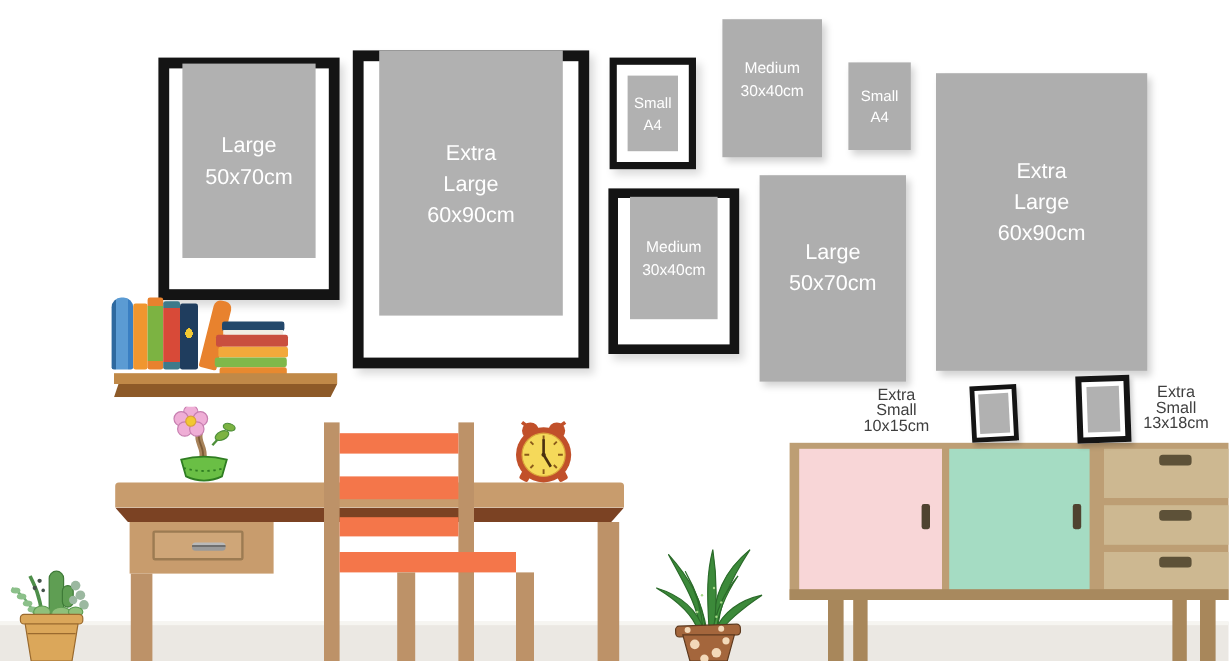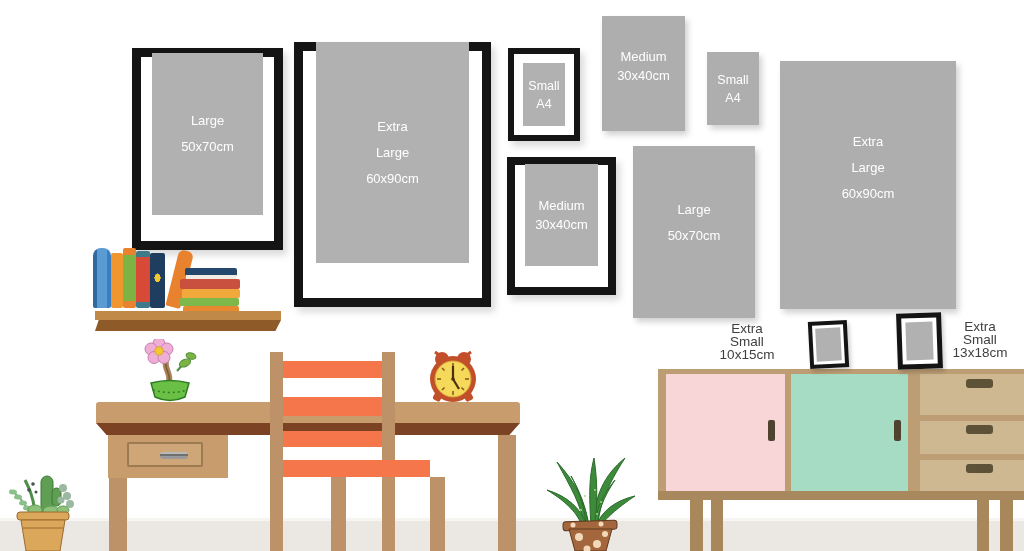--- a/index.html
+++ b/index.html
@@ -8,21 +8,21 @@
   .abs{position:absolute;}
   
   .floor{left:0;top:518px;width:1024px;height:33px;background:#ebe8e3;border-top:3px solid #f6f5f1;}
   
   .pframe{box-sizing:border-box;background:#ffffff;border:9px solid #141414;
           box-shadow:4px 5px 7px rgba(0,0,0,.15);}
   .print{width:100%;height:100%;background:#b1b1b1;display:flex;flex-direction:column;
          align-items:center;justify-content:center;color:#fff;text-align:center;}
   .plain{background:#aeaeae;box-shadow:3px 4px 6px rgba(0,0,0,.18);display:flex;flex-direction:column;
          align-items:center;justify-content:center;color:#fff;text-align:center;}
-  .big{font-size:13px;line-height:26px;}
+  .big{font-size:18px;line-height:26px;}
   .mid{font-size:13px;line-height:19px;}
   .sml{font-size:12.5px;line-height:18px;}
   .f-a{left:132px;top:48px;width:151px;height:202px;padding:11px;}
   .f-a .print{transform:translateY(-15px);}
   .f-b{left:294px;top:42px;width:197px;height:265px;padding:13px;}
   .f-b .print{transform:translateY(-22px);}
   .f-c{left:508px;top:48px;width:72px;height:93px;border-width:6px;padding:9px;}
   .f-d{left:602px;top:16px;width:83px;height:115px;}
   .f-d .lbl{transform:translateY(-8px);}
   .f-e{left:707px;top:52px;width:52px;height:73px;}

